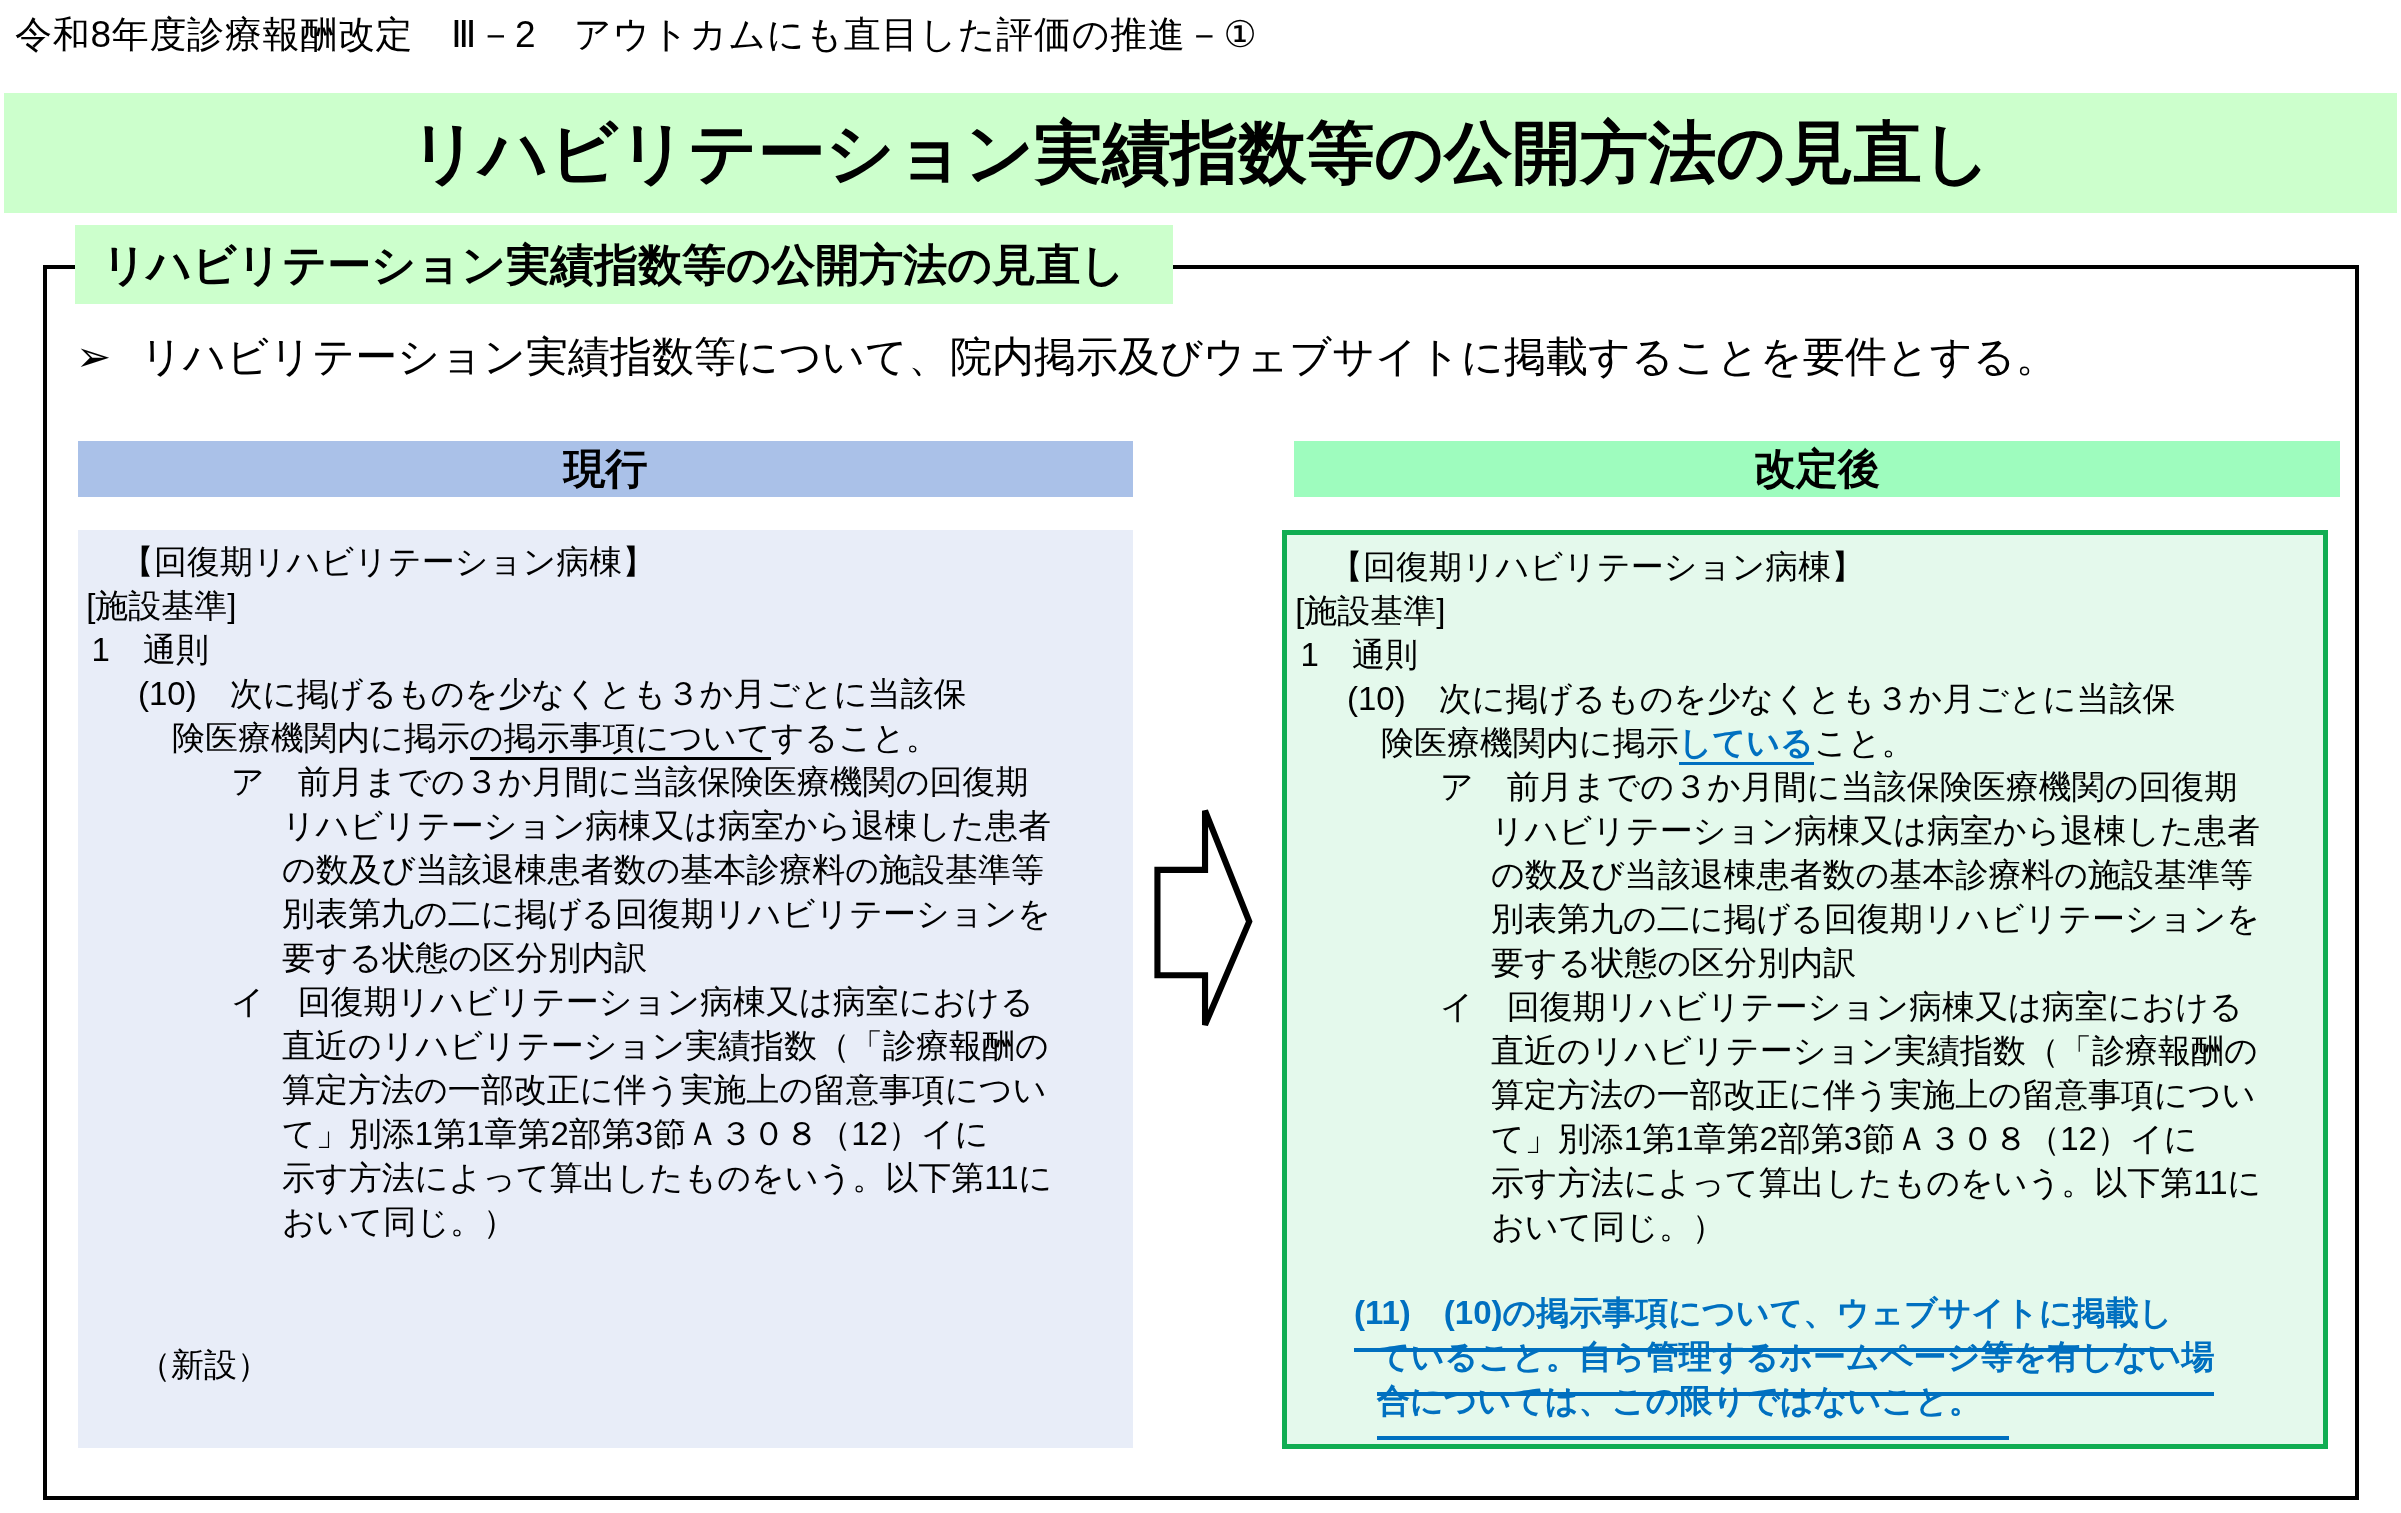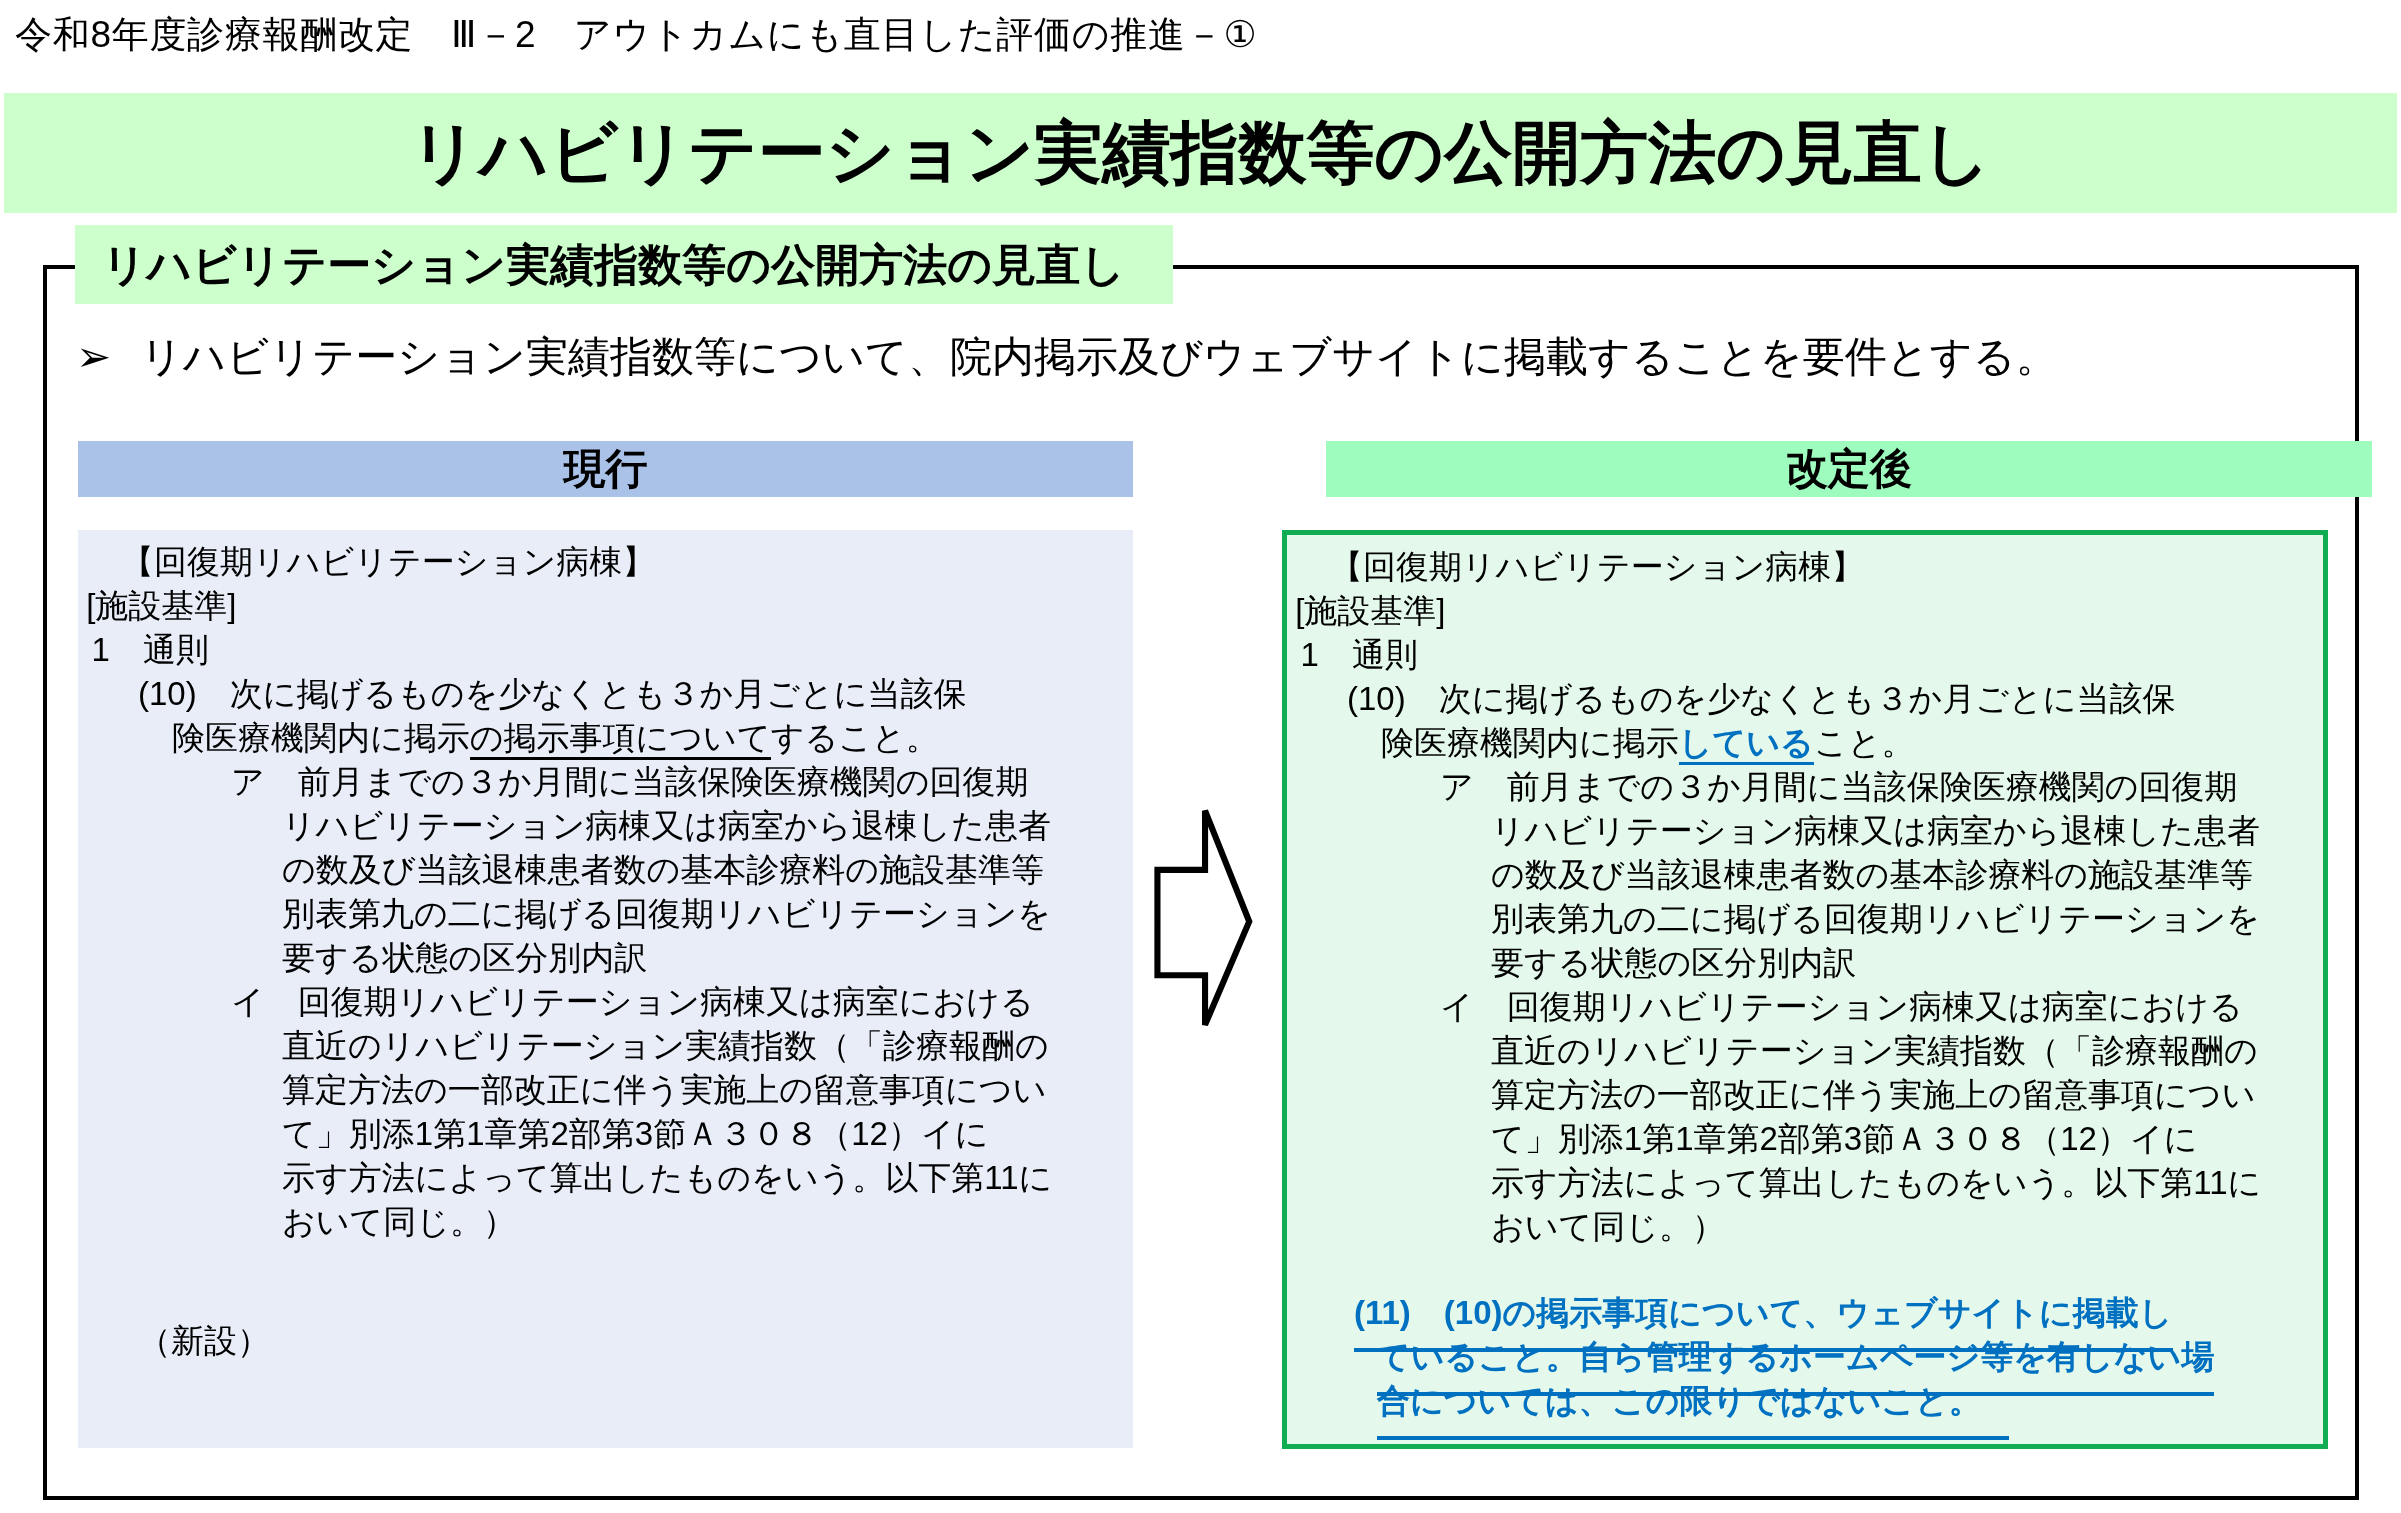--- a/index.html
+++ b/index.html
@@ -35,41 +35,41 @@
     font-size:42px;white-space:nowrap;z-index:2;
   }
   .bullet-marker{margin-right:29px;}
 
   .col-hdr{
     position:absolute;top:441px;height:56px;
     display:flex;align-items:center;justify-content:center;
     font-size:42px;font-weight:bold;z-index:2;
   }
   .col-hdr.cur{left:78px;width:1055px;background:#aac1e8;}
-  .col-hdr.rev{left:1326px;width:1046px;background:#9efcbe;}
+  .col-hdr.rev{left:1294px;width:1046px;background:#9efcbe;}
 
   .col-body{
     position:absolute;top:530px;z-index:2;
     font-size:33px;line-height:44px;
     padding-top:9.5px;box-sizing:border-box;overflow:hidden;
   }
   .col-body.cur{left:78px;width:1055px;height:918px;background:#e8edf8;}
   .col-body.rev{left:1282px;width:1046px;height:919px;background:#e4f9ec;border:5.4px solid #10ad52;}
 
   .line{white-space:nowrap;}
   .i-a{padding-left:23px;margin-left:20px;}
   .i-b{padding-left:8.2px;}
   .i-c{padding-left:13.6px;}
   .i-d{padding-left:60px;}
   .i-e{padding-left:94px;}
   .i-f{padding-left:153px;}
   .i-g{padding-left:204px;}
   .i-h{padding-left:19px;}
   .i-i{padding-left:42px;}
-  .gap-new{margin-top:75px;}
+  .gap-new{margin-top:99px;}
   .gap-11{margin-top:42px;}
 
   .u-black{border-bottom:3.4px solid #000;padding-bottom:1.4px;}
   .ins-blue{color:#0070c0;font-weight:bold;border-bottom:3.4px solid #0070c0;padding-bottom:1.4px;margin-top:14px;}
   .blue-line{color:#0070c0;font-weight:bold;}
   .blue-line > span{border-bottom:4.1px solid #0070c0;padding-bottom:17px;margin-left:48px;}
   .pad-tail{padding-right:27px;}
 
   .arrow-wrap{position:absolute;left:1152px;top:807px;width:102px;height:225px;z-index:1;}
 </style>

